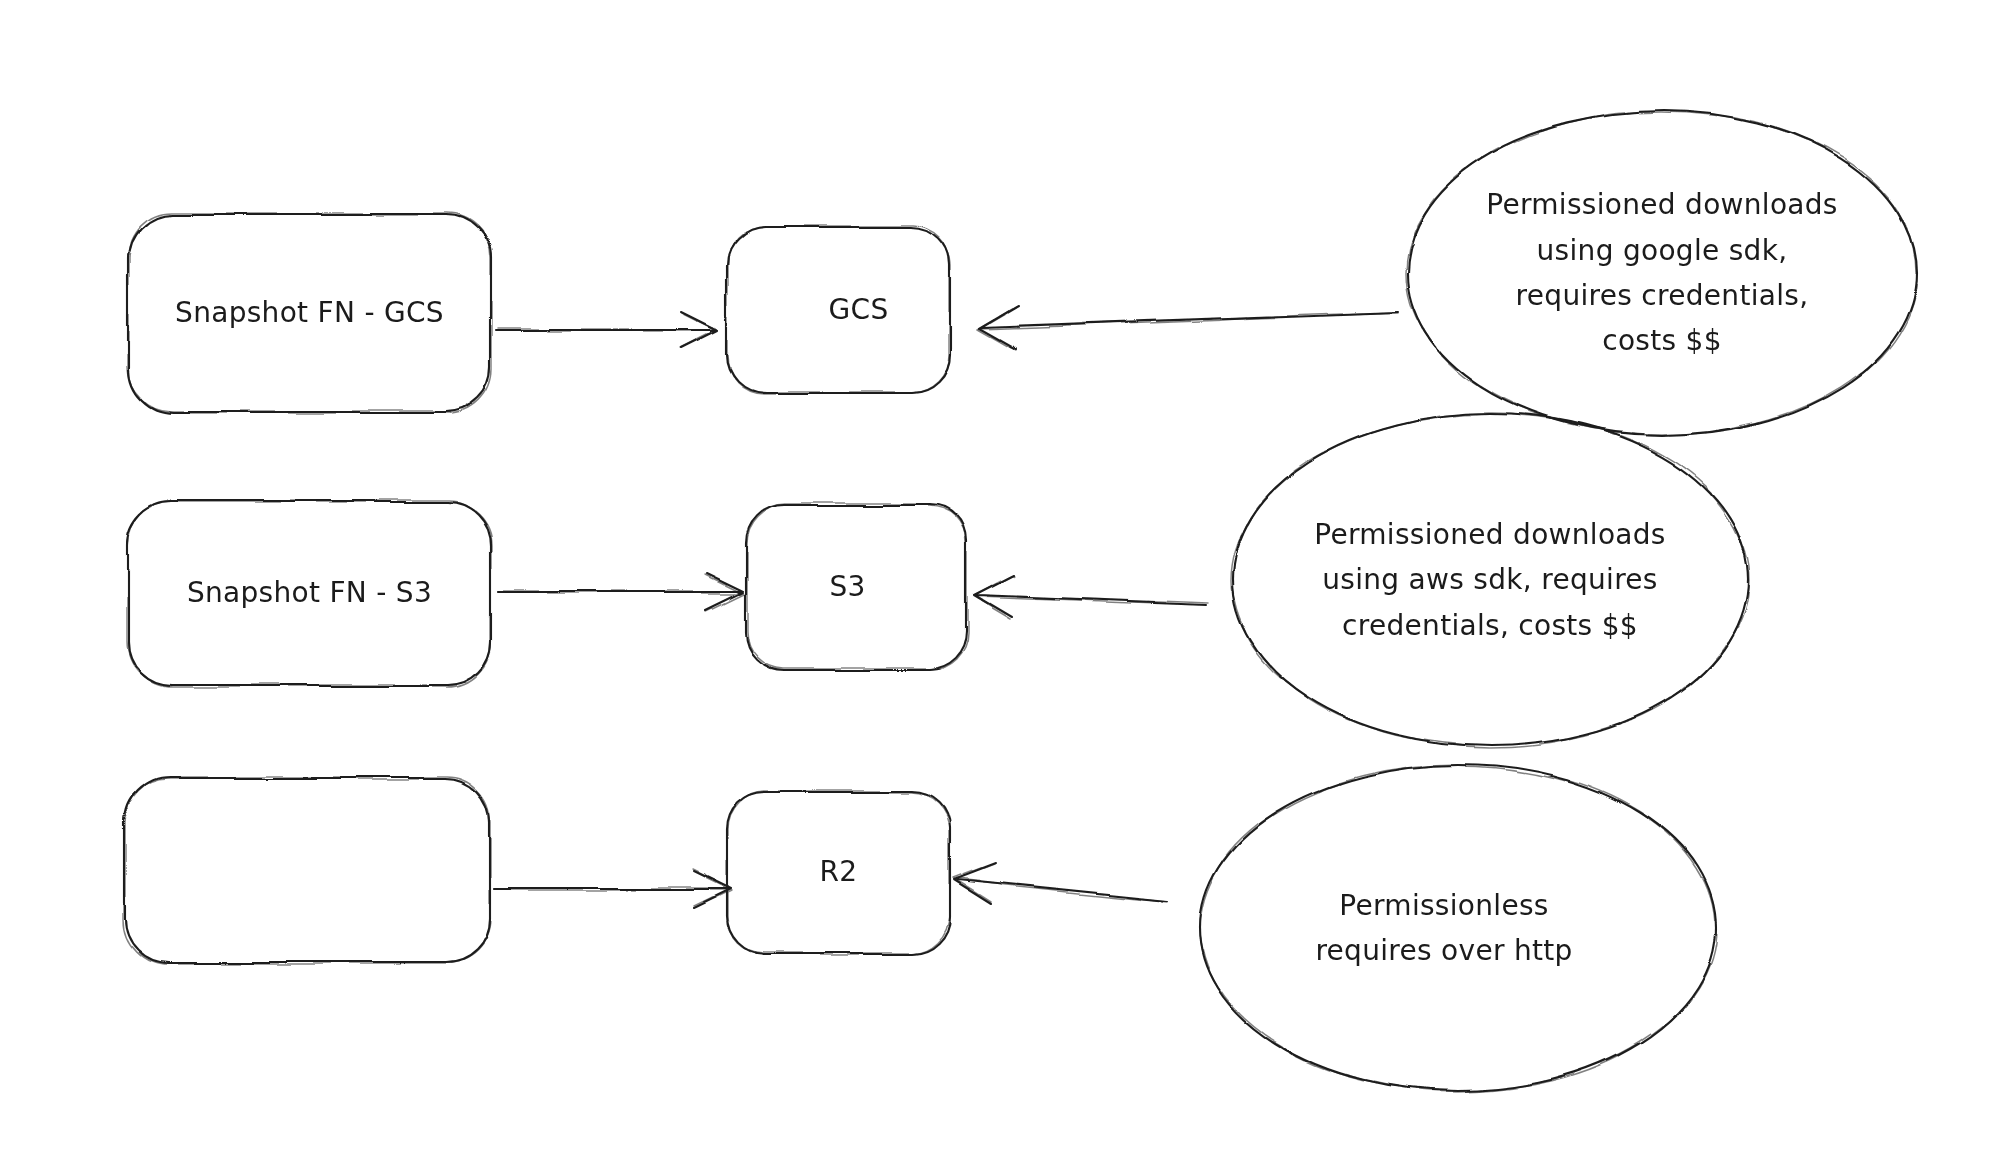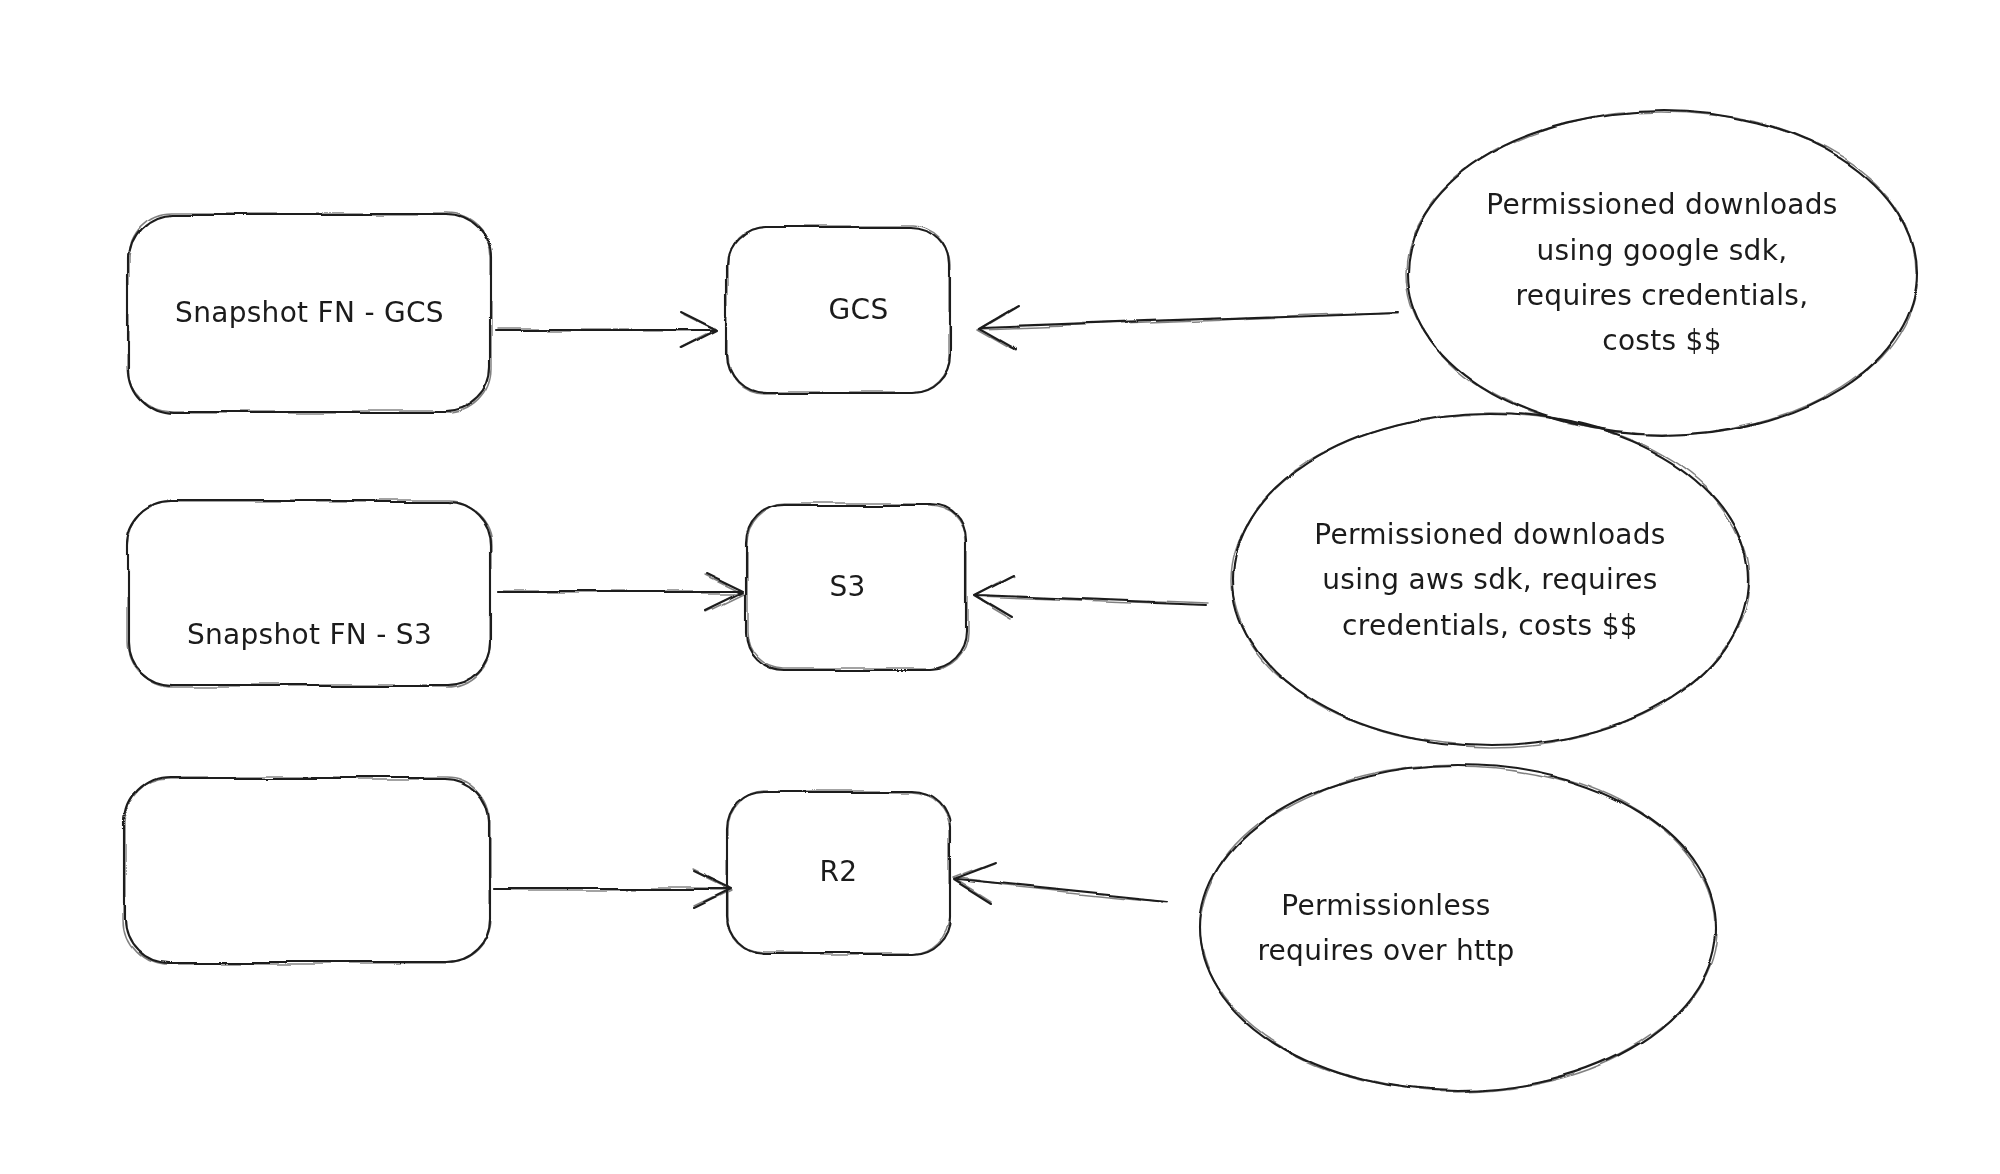--- a/index.html
+++ b/index.html
@@ -104,27 +104,27 @@
 
   <div class="label" style="left:128px; top:214px; width:363px; height:198px;">Snapshot FN - GCS</div>
   <div class="label" style="left:727px; top:227px; width:223px; height:166px;padding-left:20px;">GCS</div>
   <div class="label note" style="left:1407px; top:111px; width:510px; height:324px;">
     <span class="line">Permissioned downloads</span>
     <span class="line">using google sdk,</span>
     <span class="line">requires credentials,</span>
     <span class="line">costs $$</span>
   </div>
 
-  <div class="label" style="left:128px; top:501px; width:363px; height:185px;margin-top:42px;">Snapshot FN - S3</div>
+  <div class="label" style="left:128px; top:501px; width:363px; height:185px;">Snapshot FN - S3</div>
   <div class="label" style="left:746px; top:504px; width:203px; height:166px;">S3</div>
   <div class="label note" style="left:1232px; top:414px; width:516px; height:332px;">
     <span class="line">Permissioned downloads</span>
     <span class="line">using aws sdk, requires</span>
     <span class="line">credentials, costs $$</span>
   </div>
 
   <div class="label" style="left:727px; top:791px; width:223px; height:163px;">R2</div>
-  <div class="label note" style="left:1128px; top:765px; width:516px; height:326px;">
+  <div class="label note" style="left:1186px; top:765px; width:516px; height:326px;">
     <span class="line">Permissionless</span>
     <span class="line">requires over http</span>
   </div>
 
 </div>
 
 </body></html>

